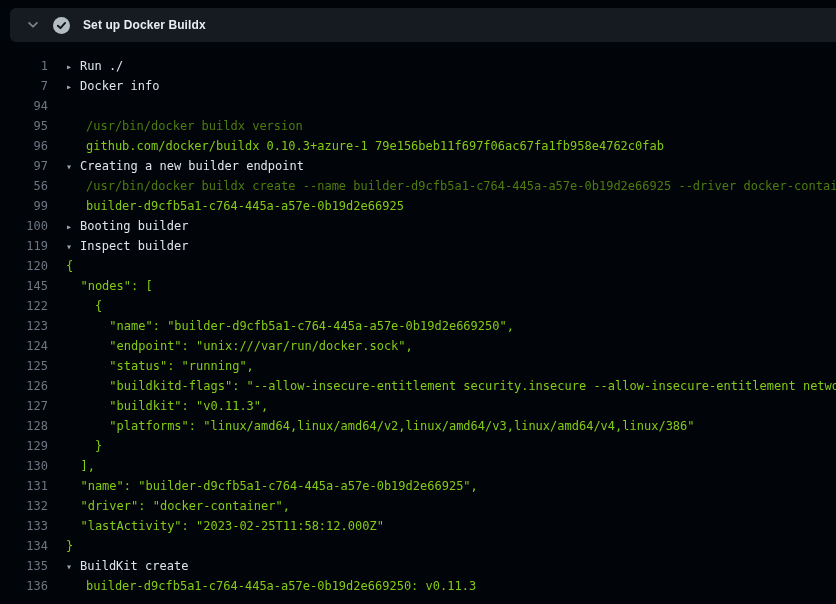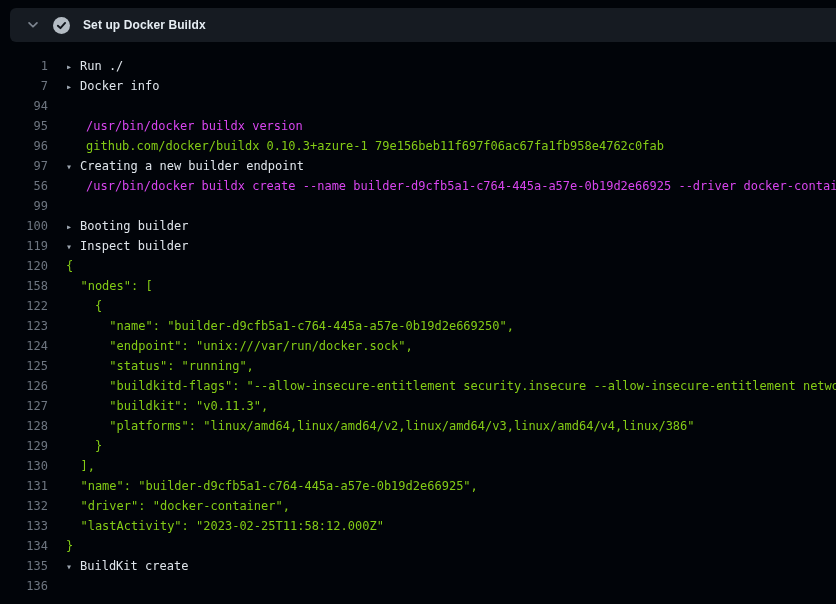--- a/index.html
+++ b/index.html
@@ -43,21 +43,21 @@
   }
   .num {
     flex: 0 0 48px;
     width: 48px;
     text-align: right;
     color: #6e7681;
     cursor: pointer;
   }
   .content { margin-left: 18px; white-space: pre; }
   .row.command .content, .row.output .content { padding-left: 20px; }
-  .row.command .content { color: #d946ef; }
+  .row.command .content { color: #4d7c0f; }
   .row.output .content, .row.json .content { color: #84cc16; }
   .row.group { cursor: pointer; }
   .row.group .content { color: #dfe5eb; }
   .arrow {
     color: #9da7b1;
     font-size: 10px;
     display: inline-block;
     width: 8px;
     margin-right: 6px;
   }
@@ -77,33 +77,33 @@
 </div>
 
 <div class="log" id="log">
     <div class="row group"><span class="num">1</span><span class="content"><span class="arrow">▸</span><span>Run ./</span></span></div>
     <div class="row group"><span class="num">7</span><span class="content"><span class="arrow">▸</span><span>Docker info</span></span></div>
     <div class="row group"><span class="num">94</span></div>
     <div class="row command"><span class="num">95</span><span class="content">/usr/bin/docker buildx version</span></div>
     <div class="row output"><span class="num">96</span><span class="content">github.com/docker/buildx 0.10.3+azure-1 79e156beb11f697f06ac67fa1fb958e4762c0fab</span></div>
     <div class="row group"><span class="num">97</span><span class="content"><span class="arrow">▾</span><span>Creating a new builder endpoint</span></span></div>
     <div class="row command"><span class="num">56</span><span class="content">/usr/bin/docker buildx create --name builder-d9cfb5a1-c764-445a-a57e-0b19d2e66925 --driver docker-container</span></div>
-    <div class="row output"><span class="num">99</span></div>
+    <div class="row output"><span class="num">99</span><span class="content">builder-d9cfb5a1-c764-445a-a57e-0b19d2e66925</span></div>
     <div class="row group"><span class="num">100</span><span class="content"><span class="arrow">▸</span><span>Booting builder</span></span></div>
     <div class="row group"><span class="num">119</span><span class="content"><span class="arrow">▾</span><span>Inspect builder</span></span></div>
     <div class="row json"><span class="num">120</span><span class="content">{</span></div>
-    <div class="row json"><span class="num">158</span><span class="content">  "nodes": [</span></div>
+    <div class="row json"><span class="num">145</span><span class="content">  "nodes": [</span></div>
     <div class="row json"><span class="num">122</span><span class="content">    {</span></div>
     <div class="row json"><span class="num">123</span><span class="content">      "name": "builder-d9cfb5a1-c764-445a-a57e-0b19d2e669250",</span></div>
     <div class="row json"><span class="num">124</span><span class="content">      "endpoint": "unix:///var/run/docker.sock",</span></div>
     <div class="row json"><span class="num">125</span><span class="content">      "status": "running",</span></div>
     <div class="row json"><span class="num">126</span><span class="content">      "buildkitd-flags": "--allow-insecure-entitlement security.insecure --allow-insecure-entitlement network.host",</span></div>
     <div class="row json"><span class="num">127</span><span class="content">      "buildkit": "v0.11.3",</span></div>
     <div class="row json"><span class="num">128</span><span class="content">      "platforms": "linux/amd64,linux/amd64/v2,linux/amd64/v3,linux/amd64/v4,linux/386"</span></div>
     <div class="row json"><span class="num">129</span><span class="content">    }</span></div>
     <div class="row json"><span class="num">130</span><span class="content">  ],</span></div>
     <div class="row json"><span class="num">131</span><span class="content">  "name": "builder-d9cfb5a1-c764-445a-a57e-0b19d2e66925",</span></div>
     <div class="row json"><span class="num">132</span><span class="content">  "driver": "docker-container",</span></div>
     <div class="row json"><span class="num">133</span><span class="content">  "lastActivity": "2023-02-25T11:58:12.000Z"</span></div>
     <div class="row json"><span class="num">134</span><span class="content">}</span></div>
     <div class="row group"><span class="num">135</span><span class="content"><span class="arrow">▾</span><span>BuildKit create</span></span></div>
-    <div class="row output"><span class="num">136</span></div>
+    <div class="row output"><span class="num">136</span><span class="content">builder-d9cfb5a1-c764-445a-a57e-0b19d2e669250: v0.11.3</span></div>
   </div>
 
 </body></html>

